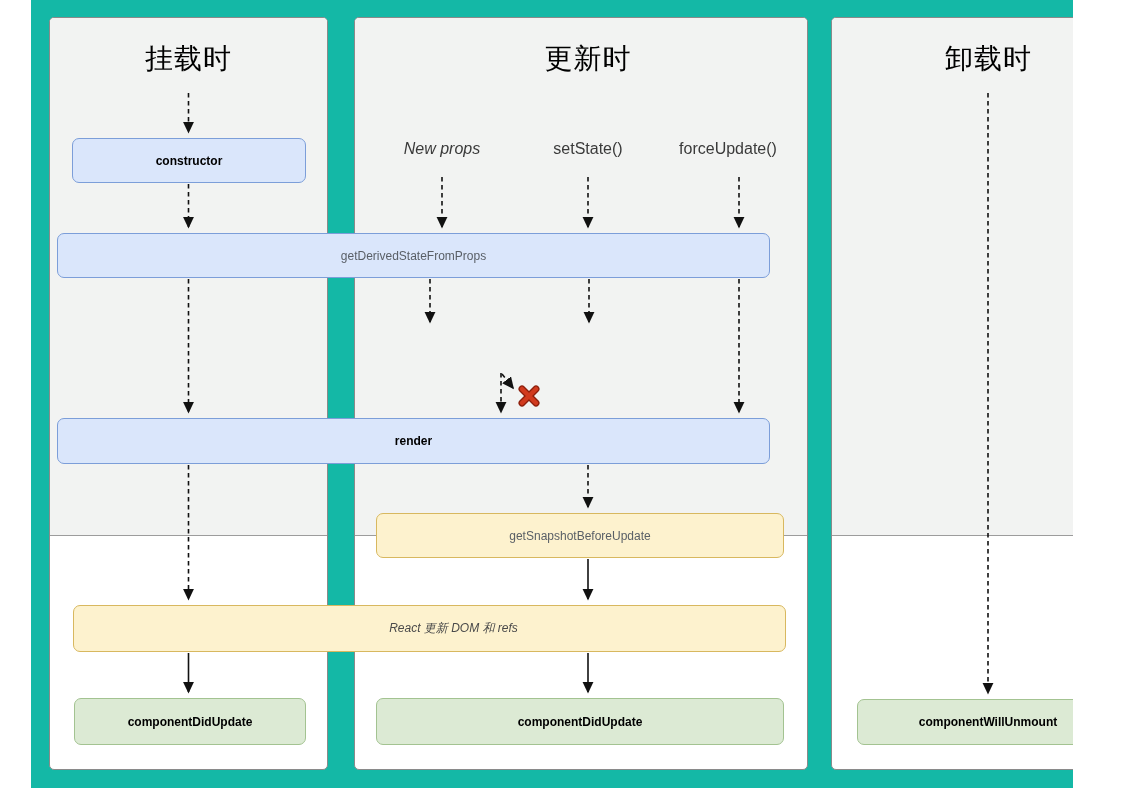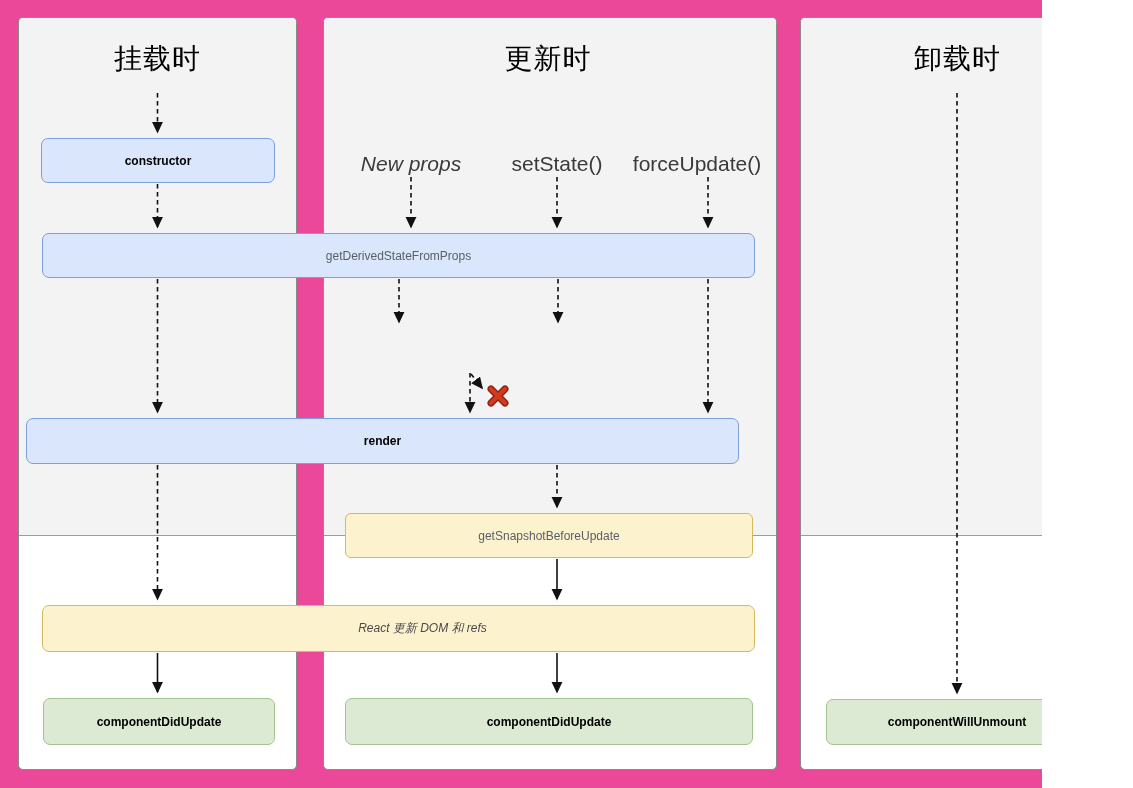--- a/index.html
+++ b/index.html
@@ -1,33 +1,33 @@
 <!DOCTYPE html>
 <html><head>
 <meta charset="utf-8">
 <style>
   html,body{margin:0;padding:0;background:#ffffff;}
   .stage{
-    position:relative;width:1042px;height:788px;background:#ec4899;
-    font-family:"Liberation Sans",sans-serif;overflow:hidden;
+    position:relative;width:1042px;height:788px;background:#14b8a6;
+    font-family:"Liberation Sans",sans-serif;overflow:hidden;margin-left:31px;
   }
   .panel{
     position:absolute;box-sizing:border-box;background:#ffffff;
     border:1.5px solid #8a8a8a;border-radius:5px;overflow:hidden;
   }
   .panel-gray{
     position:absolute;left:0;top:0;right:0;height:518px;box-sizing:border-box;
     background:#f2f3f2;border-bottom:1px solid #9c9c9c;
   }
   .col-title{
     position:absolute;top:40px;text-align:center;font-size:28px;color:#000;
     letter-spacing:1px;
   }
   .trigger{
-    position:absolute;top:152px;text-align:center;font-size:21px;color:#3a3a3a;
+    position:absolute;top:140px;text-align:center;font-size:16px;color:#3a3a3a;
   }
   .trigger.italic{font-style:italic;}
   .box{
     position:absolute;box-sizing:border-box;border-radius:7px;
     display:flex;align-items:center;justify-content:center;
     font-size:12px;color:#595f66;
   }
   .box.blue{background:#dae6fb;border:1.5px solid #7c9ed9;}
   .box.yellow{background:#fdf2ce;border:1.5px solid #d8b85f;}
   .box.green{background:#dcead4;border:1.5px solid #a3c391;}
@@ -44,35 +44,35 @@
     <div class="panel-gray"></div>
   </div>
   <div class="panel" style="left:323px;top:17px;width:454px;height:753px;">
     <div class="panel-gray"></div>
   </div>
   <div class="panel" style="left:800px;top:17px;width:315px;height:753px;">
     <div class="panel-gray"></div>
   </div>
 
   <div class="col-title" style="left:18px;width:279px;">挂载时</div>
-  <div class="col-title" style="left:321px;width:454px;">更新时</div>
+  <div class="col-title" style="left:330px;width:454px;">更新时</div>
   <div class="col-title" style="left:800px;width:315px;">卸载时</div>
 
   <div class="trigger italic" style="left:346px;width:130px;">New props</div>
   <div class="trigger" style="left:492px;width:130px;">setState()</div>
   <div class="trigger" style="left:627px;width:140px;">forceUpdate()</div>
 
   <div class="box blue bold" style="left:41px;top:138px;width:234px;height:45px;">constructor</div>
 
-  <div class="box blue" style="left:42px;top:233px;width:713px;height:45px;">getDerivedStateFromProps</div>
+  <div class="box blue" style="left:26px;top:233px;width:713px;height:45px;">getDerivedStateFromProps</div>
 
 
   <div class="box blue bold" style="left:26px;top:418px;width:713px;height:46px;">render</div>
 
-  <div class="box yellow" style="left:345px;top:513px;width:408px;height:45px;border-radius:6px;">getSnapshotBeforeUpdate</div>
+  <div class="box yellow" style="left:345px;top:513px;width:408px;height:45px;">getSnapshotBeforeUpdate</div>
 
   <div class="box yellow italic" style="left:42px;top:605px;width:713px;height:47px;">React 更新 DOM 和 refs</div>
 
   <div class="box green bold" style="left:43px;top:698px;width:232px;height:47px;">componentDidUpdate</div>
 
   <div class="box green bold" style="left:345px;top:698px;width:408px;height:47px;">componentDidUpdate</div>
 
   <div class="box green bold" style="left:826px;top:699px;width:262px;height:46px;">componentWillUnmount</div>
 
   <svg class="arrows" width="1133" height="788" viewBox="0 0 1133 788">

